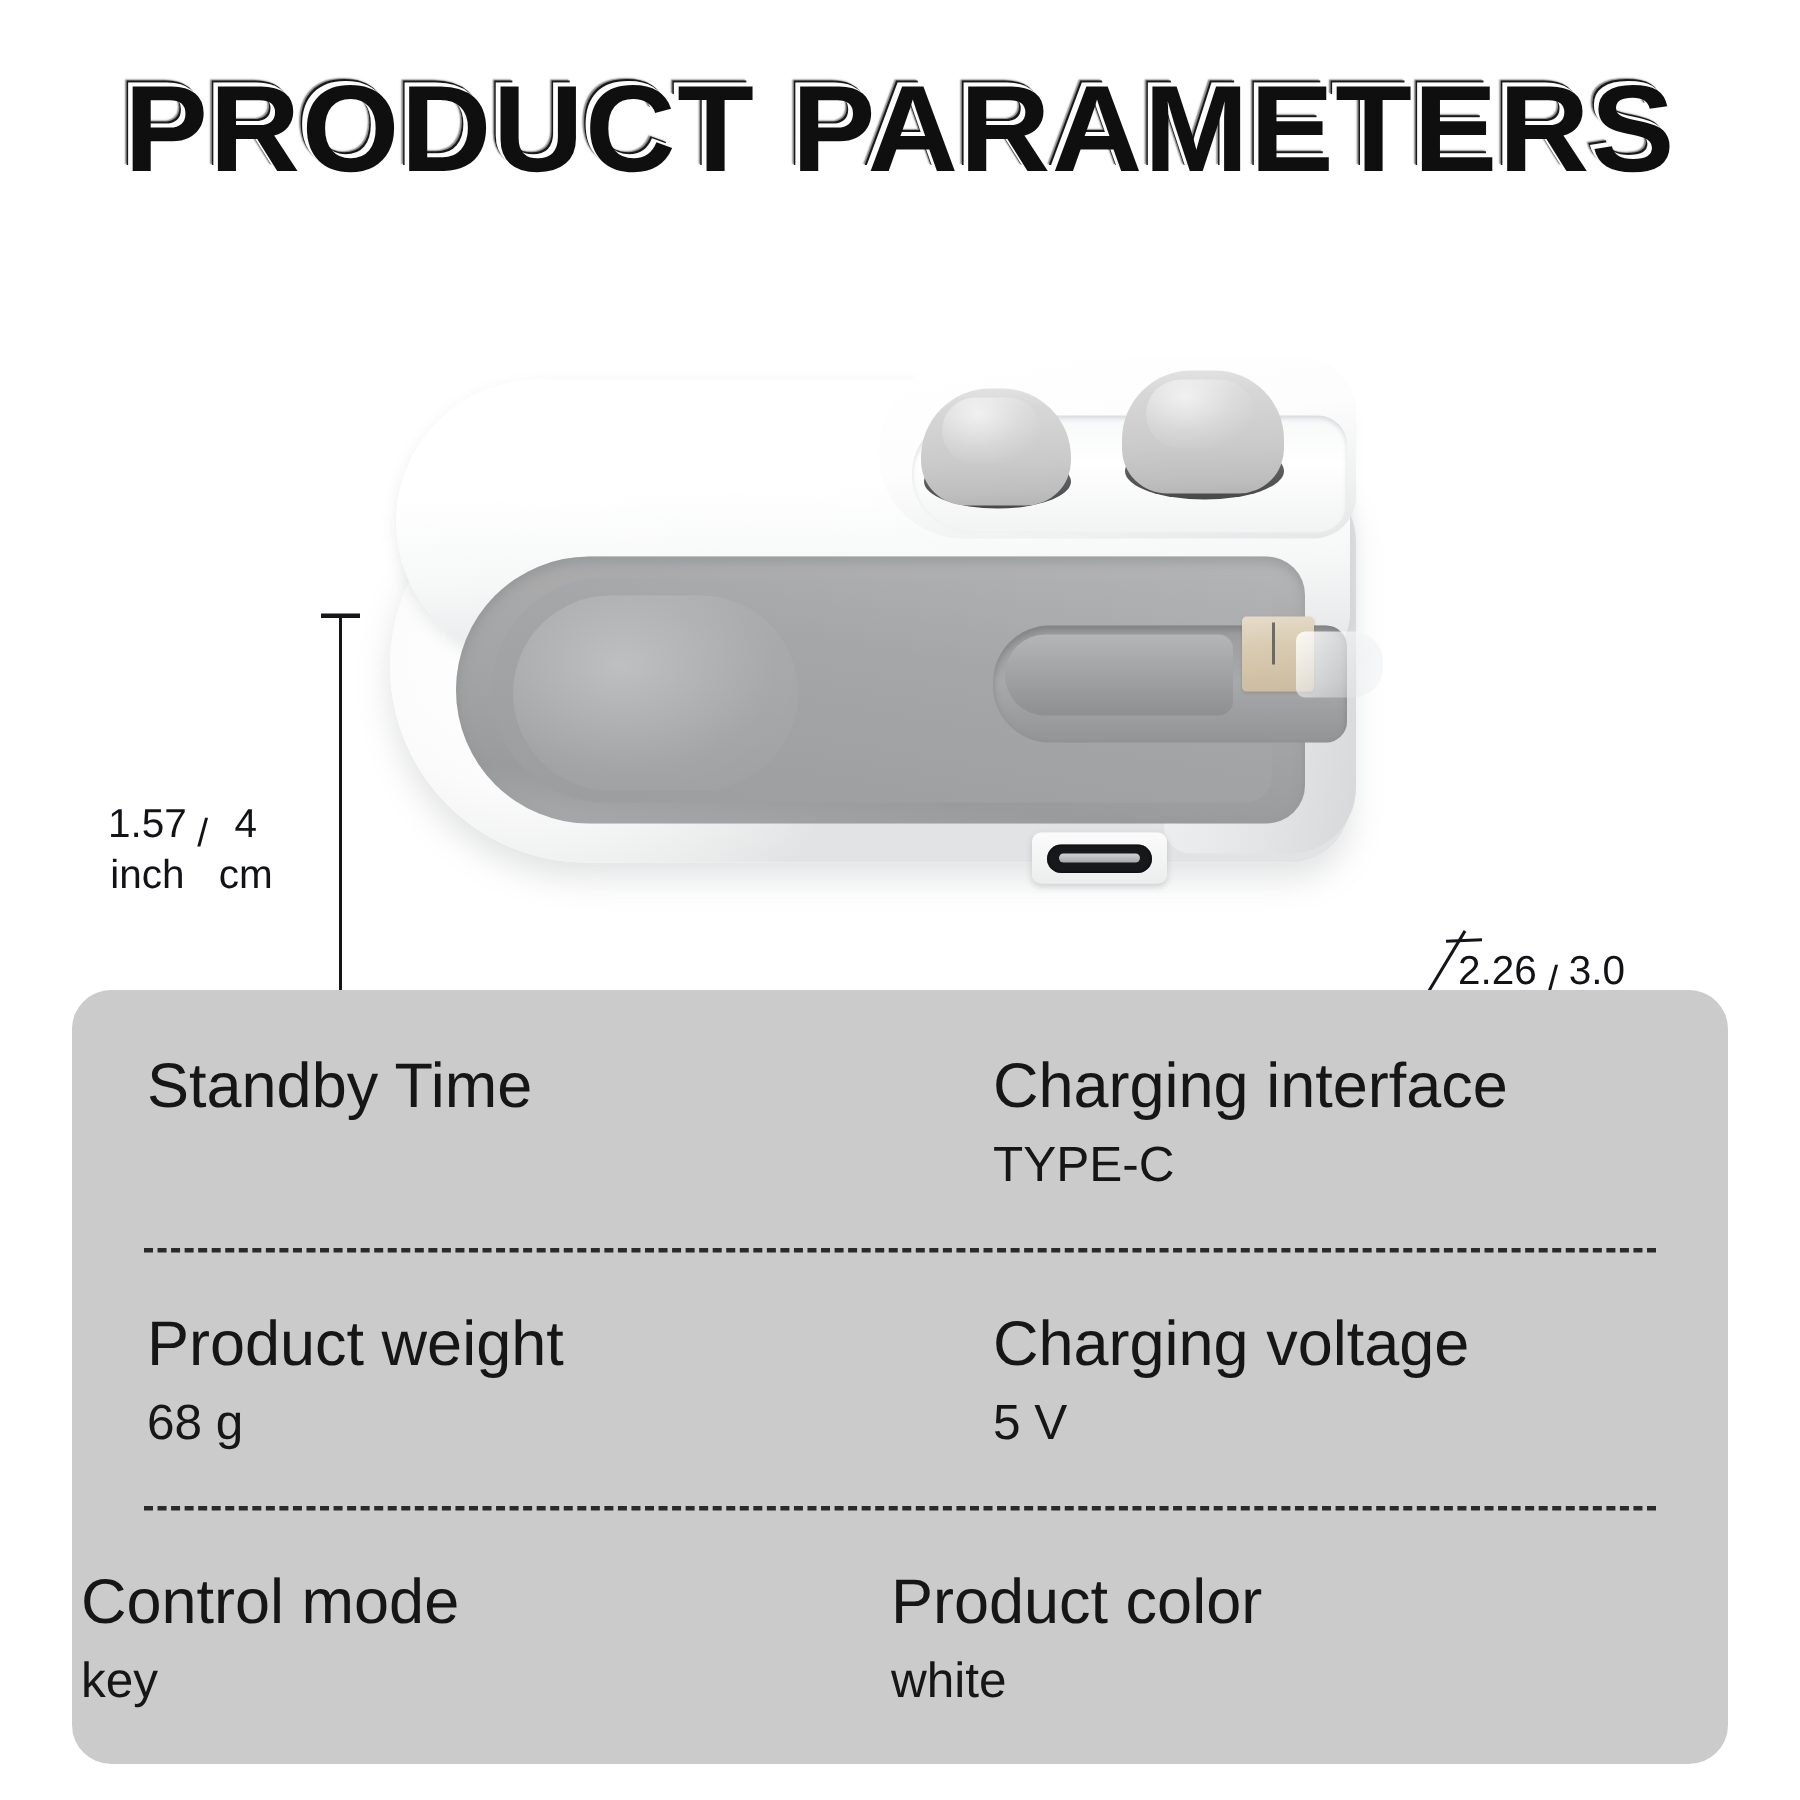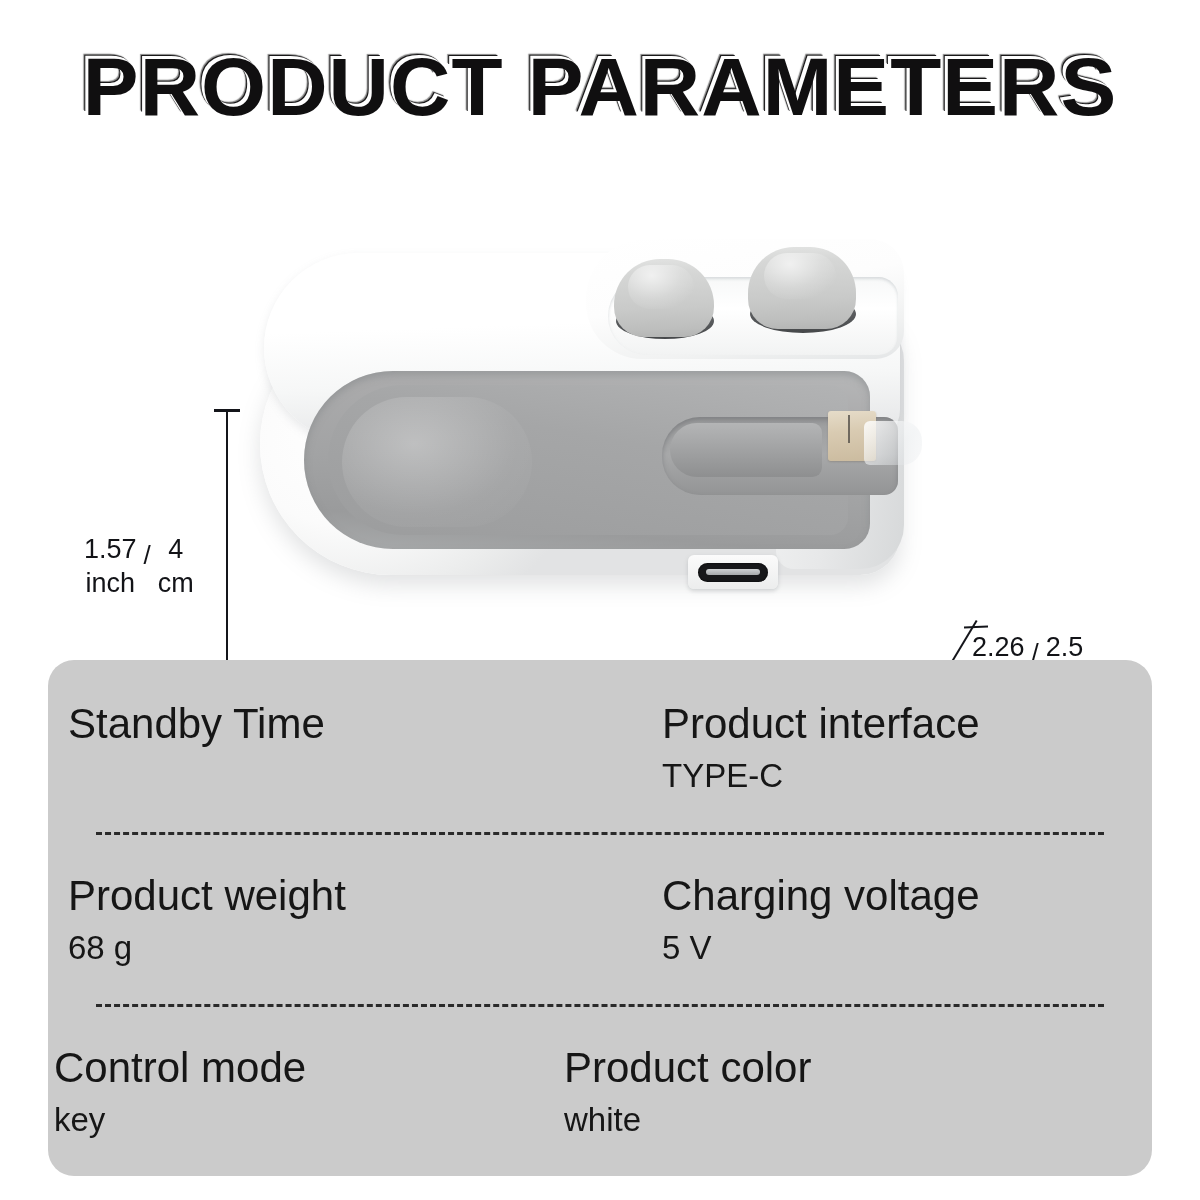--- a/index.html
+++ b/index.html
@@ -255,21 +255,21 @@
 
   
   .dim-line { position: absolute; background: #14151a; }
 
   
   #dim-v-line { left: 226px; top: 240px; width: 2px; height: 290px; }
   #dim-v-cap-top { left: 214px; top: 239px; width: 26px; height: 3px; }
   #dim-v-cap-bot { left: 214px; top: 527px; width: 26px; height: 3px; }
   #dim-height-label {
     position: absolute;
-    left: 84px;
+    left: 72px;
     top: 362px;
     width: 140px;
     height: 76px;
   }
 
   
   #dim-h-line { left: 256px; top: 574px; width: 646px; height: 2px; }
   #dim-h-cap-left { left: 255px; top: 562px; width: 3px; height: 26px; }
   #dim-h-cap-right { left: 899px; top: 562px; width: 3px; height: 26px; }
   #dim-width-label {
@@ -375,21 +375,21 @@
     left: 48px;
     right: 48px;
     top: 0;
     height: 0;
     border-top: 3px dashed #2a2a2a;
   }
   .spec-cell {
     box-sizing: border-box;
     padding: 38px 0 0 0;
   }
-  .spec-cell.left  { width: 608px; padding-left: 20px; }
+  .spec-cell.left  { width: 608px; padding-left: 50px; }
   .spec-cell.right { width: 496px; padding-left: 6px; }
   .spec-label {
     font-size: 42px;
     line-height: 52px;
     color: #161616;
     white-space: nowrap;
   }
   .spec-value {
     font-size: 33px;
     line-height: 44px;
@@ -461,36 +461,36 @@
     <div id="dim-d-line"></div>
     <div id="dim-d-cap-top"></div>
     <div id="dim-d-cap-bot"></div>
   </div>
   <div id="dim-depth-label">
     <div class="dim-frac">
       <span class="col">
         <span>2.26</span><br>
         <span>inch</span>
       </span><span class="slash">/</span><span class="col">
-        <span>2.5</span><br>
+        <span>3.0</span><br>
         <span>cm</span>
       </span>
     </div>
   </div>
 
 </div>
 
 <div id="spec-card">
 
   <div class="spec-row">
     <div class="spec-cell left">
       <div class="spec-label">Standby Time</div>
     </div>
     <div class="spec-cell right">
-      <div class="spec-label">Product interface</div>
+      <div class="spec-label">Charging interface</div>
       <div class="spec-value">TYPE-C</div>
     </div>
   </div>
 
   <div class="spec-row">
     <div class="spec-cell left">
       <div class="spec-label">Product weight</div>
       <div class="spec-value">68 g</div>
     </div>
     <div class="spec-cell right">

